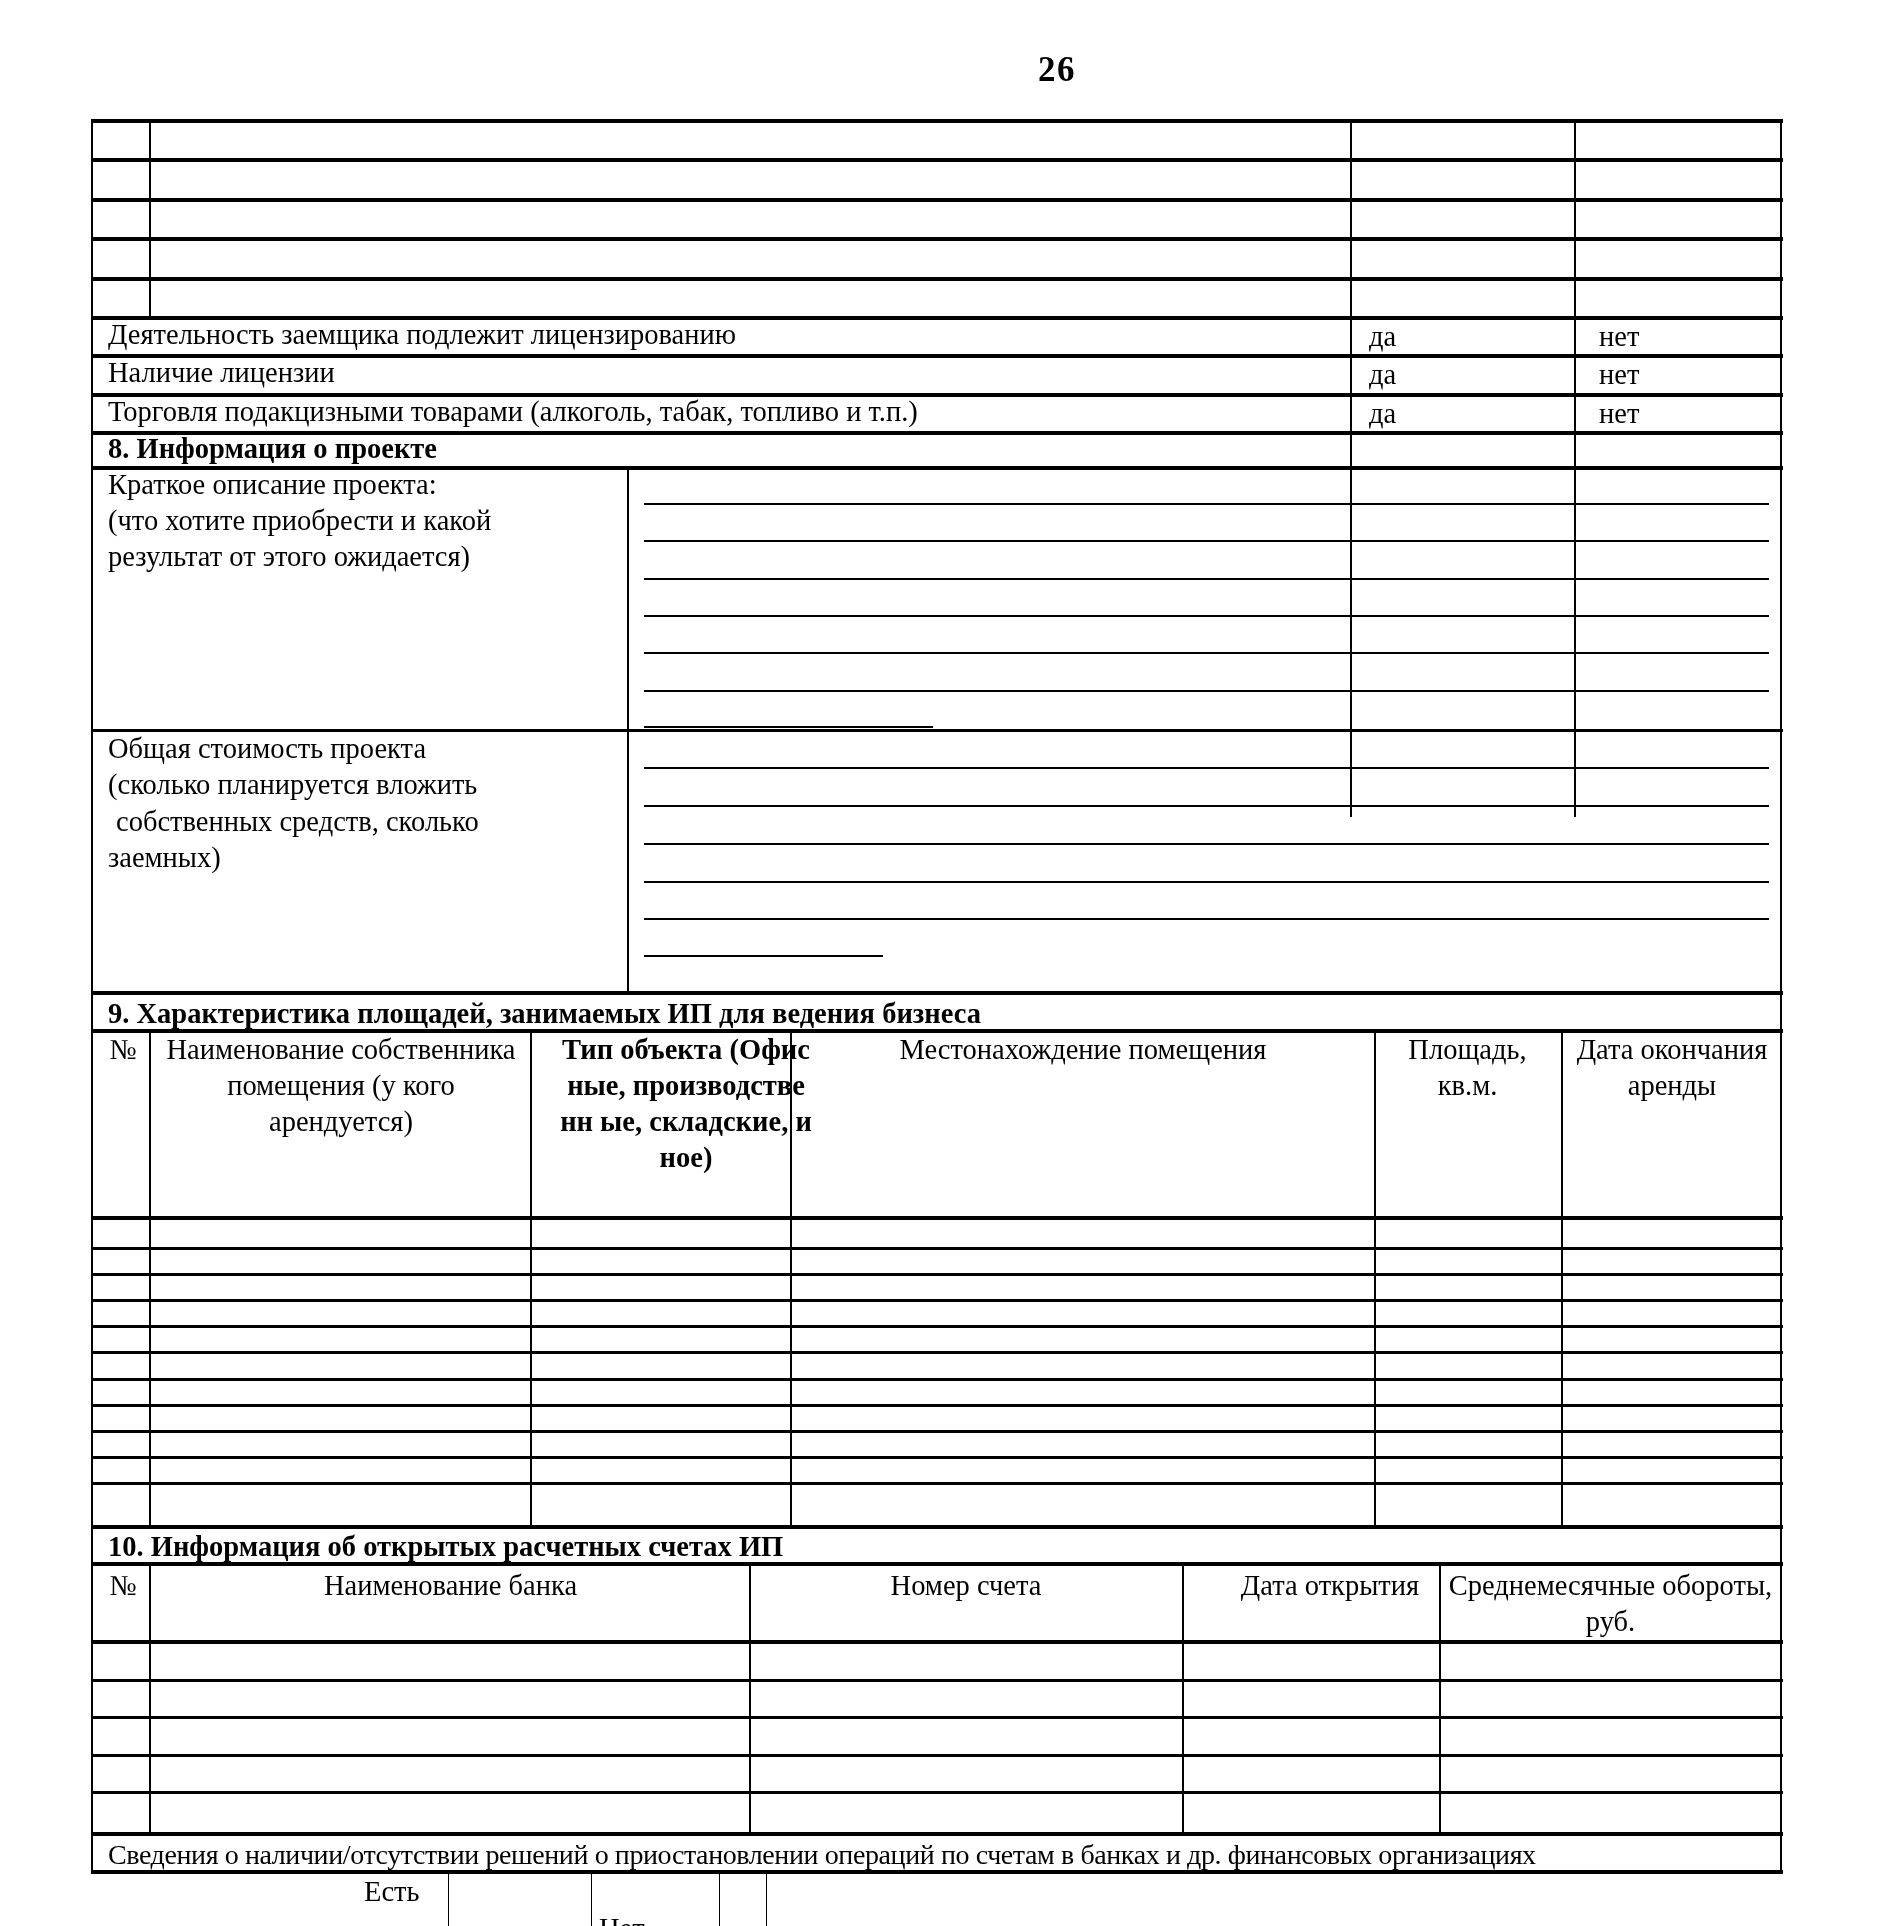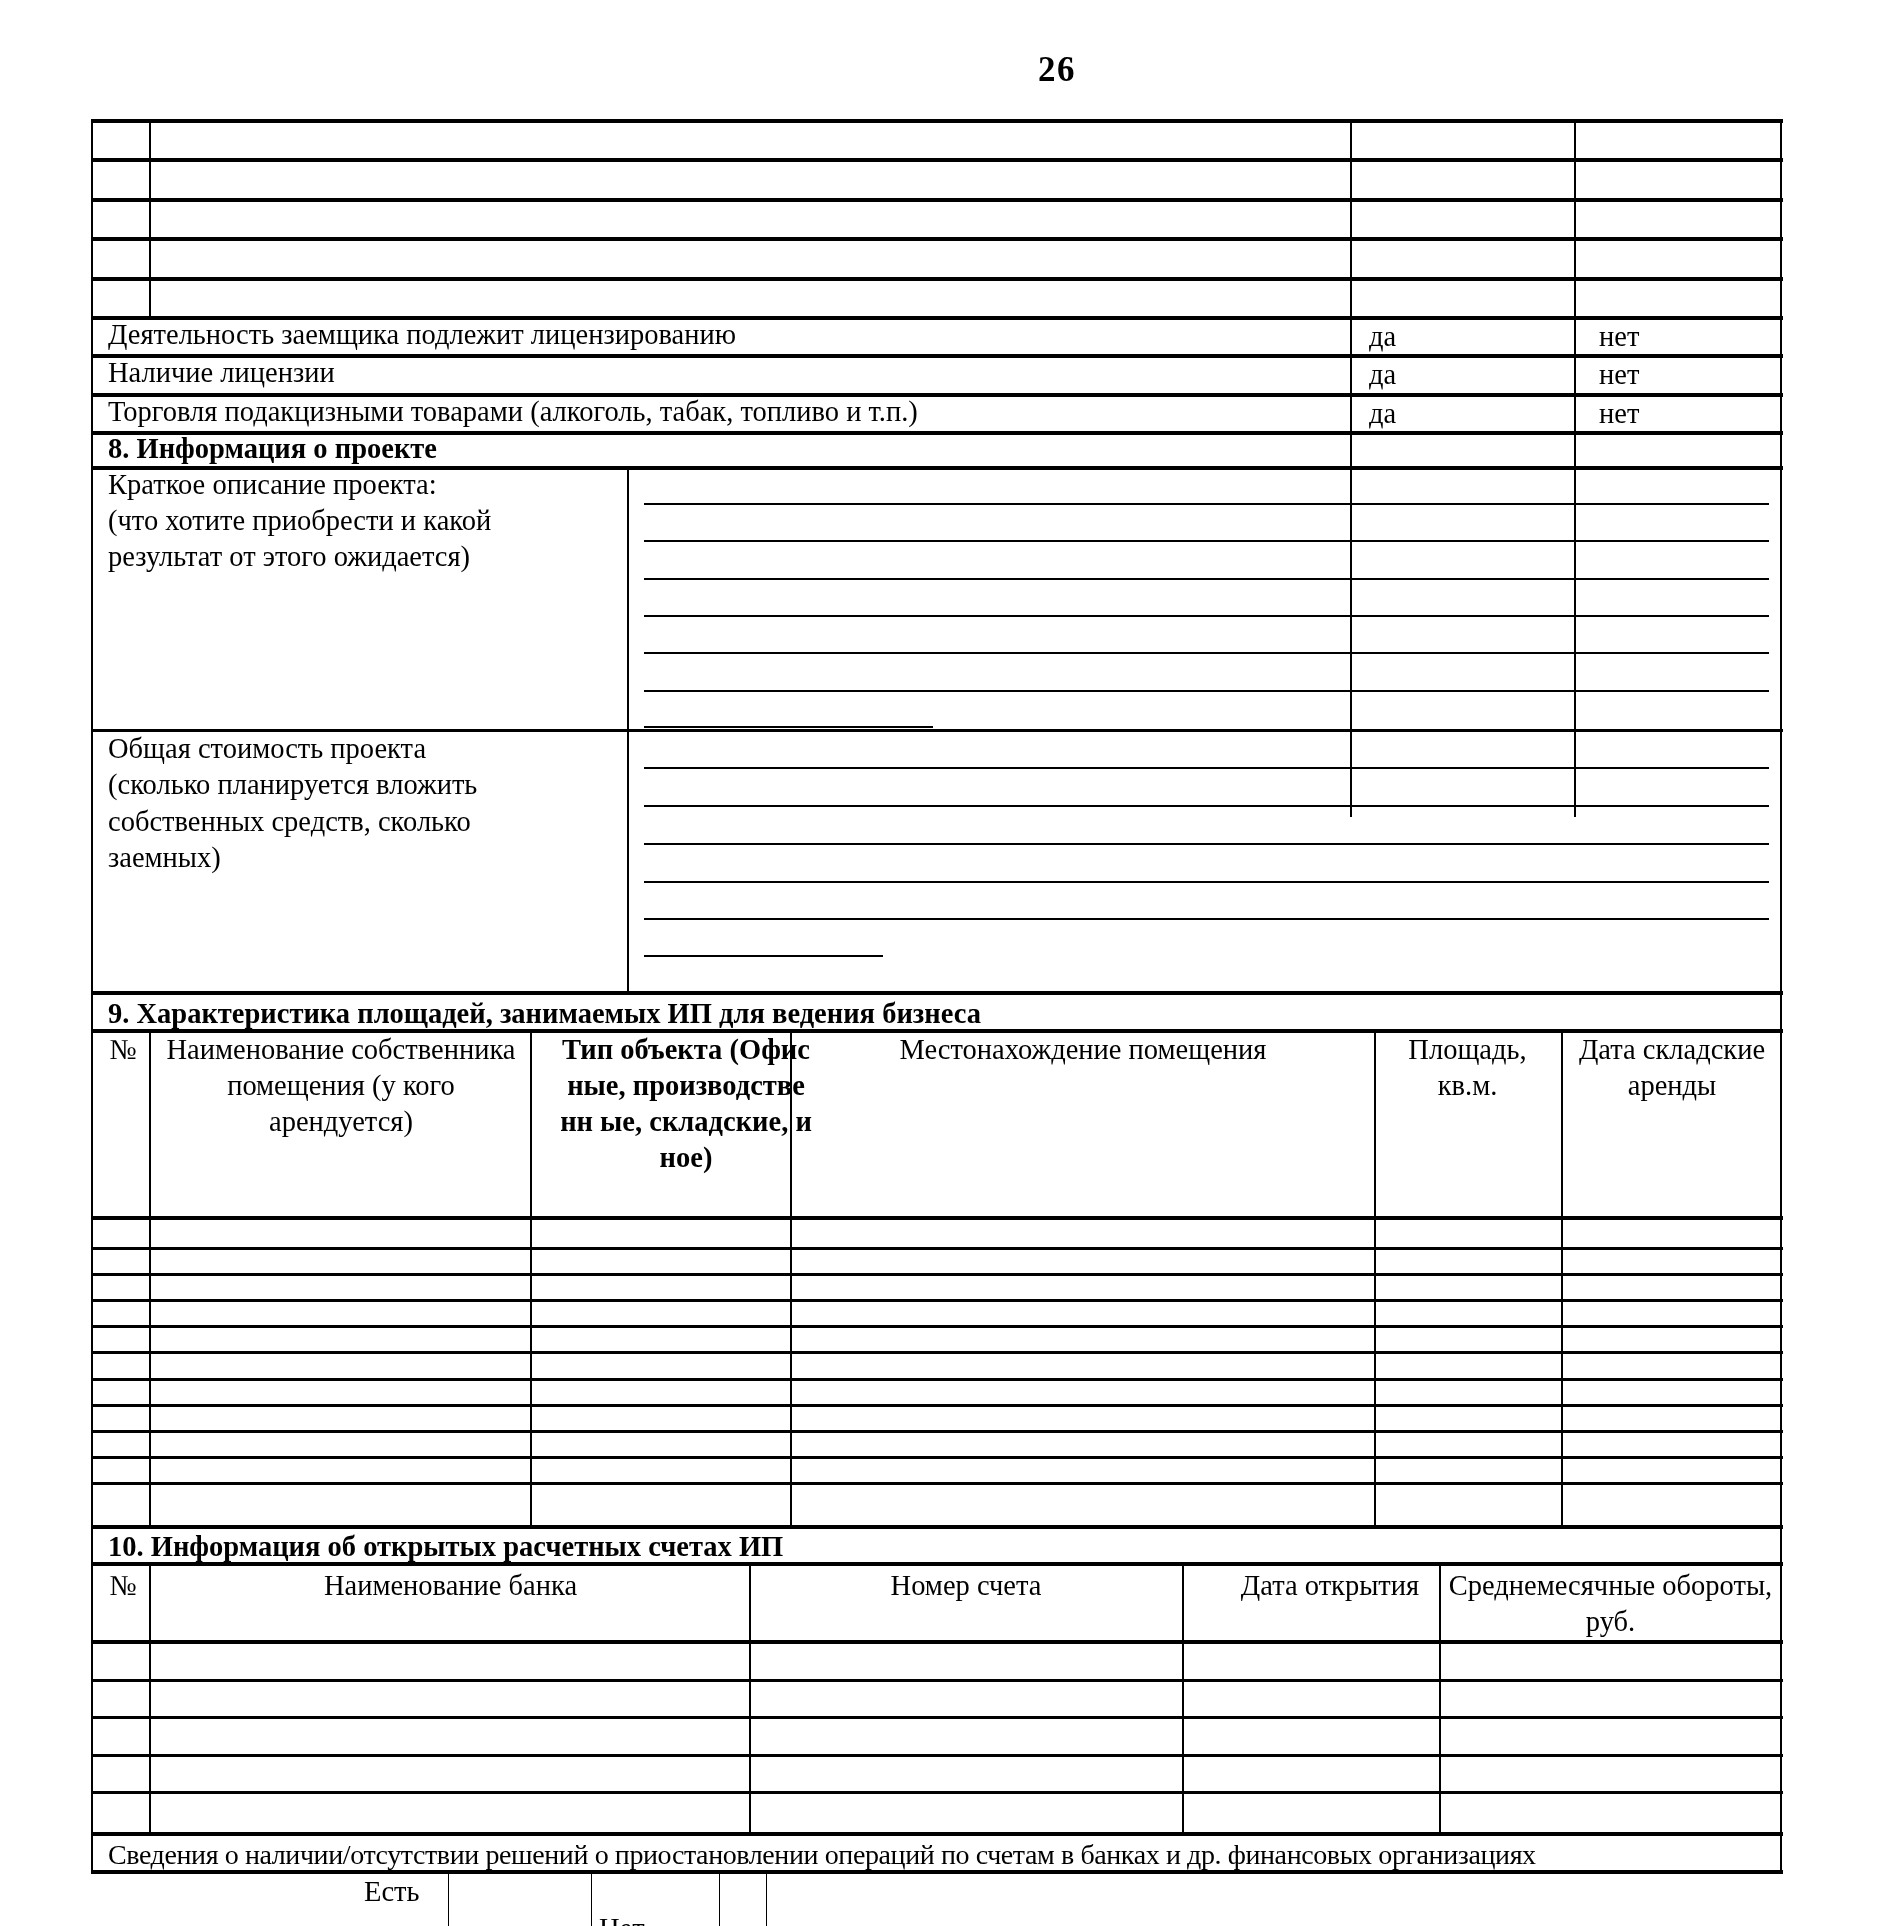--- a/index.html
+++ b/index.html
@@ -78,21 +78,21 @@
     <div class="uline" style="left:12.3px;top:147px;width:1125px;"></div>
     <div class="uline" style="left:12.3px;top:184px;width:1125px;"></div>
     <div class="uline" style="left:12.3px;top:222px;width:1125px;"></div>
     <div class="uline" style="left:12.3px;top:258px;width:289px;height:1.5px;"></div>
   </div>
   <div class="hl" style="left:91px;top:729px;width:1692px;height:2.7px;"></div>
 
   <div>
     <span class="t" style="left:108px;top:731px;">Общая стоимость проекта</span>
     <span class="t" style="left:108px;top:767px;">(сколько планируется вложить</span>
-    <span class="t" style="left:108px;top:804px;">собственных средств, сколько</span>
+    <span class="t" style="left:116px;top:804px;">собственных средств, сколько</span>
     <span class="t" style="left:108px;top:840px;">заемных)</span>
   </div>
   <div class="box" style="left:632px;top:732px;width:1146px;height:258px;">
     <div class="uline" style="left:12.3px;top:35px;width:1125px;"></div>
     <div class="uline" style="left:12.3px;top:73px;width:1125px;"></div>
     <div class="uline" style="left:12.3px;top:111px;width:1125px;"></div>
     <div class="uline" style="left:12.3px;top:149px;width:1125px;"></div>
     <div class="uline" style="left:12.3px;top:186px;width:1125px;"></div>
     <div class="uline" style="left:12.3px;top:223px;width:239px;"></div>
   </div>
@@ -107,21 +107,21 @@
   <div class="vl" style="left:530px;top:1031px;height:497px;width:1.5px;"></div>
   <div class="vl" style="left:790px;top:1031px;height:497px;width:1.5px;"></div>
   <div class="vl" style="left:1374px;top:1031px;height:497px;width:1.5px;"></div>
   <div class="vl" style="left:1561px;top:1031px;height:497px;width:1.5px;"></div>
 
   <div class="t c" style="left:96px;top:1032px;width:54px;">№</div>
   <div class="t c" style="left:154px;top:1032px;width:374px;">Наименование собственника помещения (у кого арендуется)</div>
   <div class="t c" style="left:559px;top:1032px;width:254px;word-break:break-all;font-weight:bold;">Тип объекта (Офисные, производственн ые, складские, иное)</div>
   <div class="t c" style="left:794px;top:1032px;width:578px;">Местонахождение помещения</div>
   <div class="t c" style="left:1377px;top:1032px;width:181px;">Площадь, кв.м.</div>
-  <div class="t c" style="left:1565px;top:1032px;width:214px;">Дата складские аренды</div>
+  <div class="t c" style="left:1565px;top:1032px;width:214px;">Дата окончания аренды</div>
 
   <div class="hl" style="left:91px;top:1216px;width:1692px;"></div>
   <div class="hl" style="left:91px;top:1247px;width:1692px;height:2.7px;"></div>
   <div class="hl" style="left:91px;top:1273px;width:1692px;height:2.7px;"></div>
   <div class="hl" style="left:91px;top:1299px;width:1692px;height:2.7px;"></div>
   <div class="hl" style="left:91px;top:1325px;width:1692px;height:2.7px;"></div>
   <div class="hl" style="left:91px;top:1351px;width:1692px;height:2.7px;"></div>
   <div class="hl" style="left:91px;top:1378px;width:1692px;height:2.7px;"></div>
   <div class="hl" style="left:91px;top:1404px;width:1692px;height:2.7px;"></div>
   <div class="hl" style="left:91px;top:1430px;width:1692px;height:2.7px;"></div>

